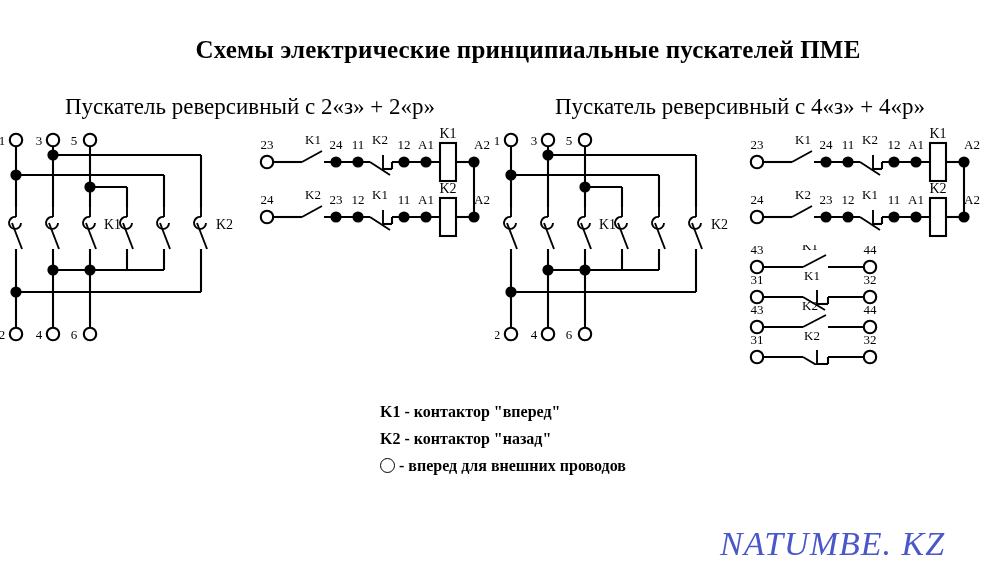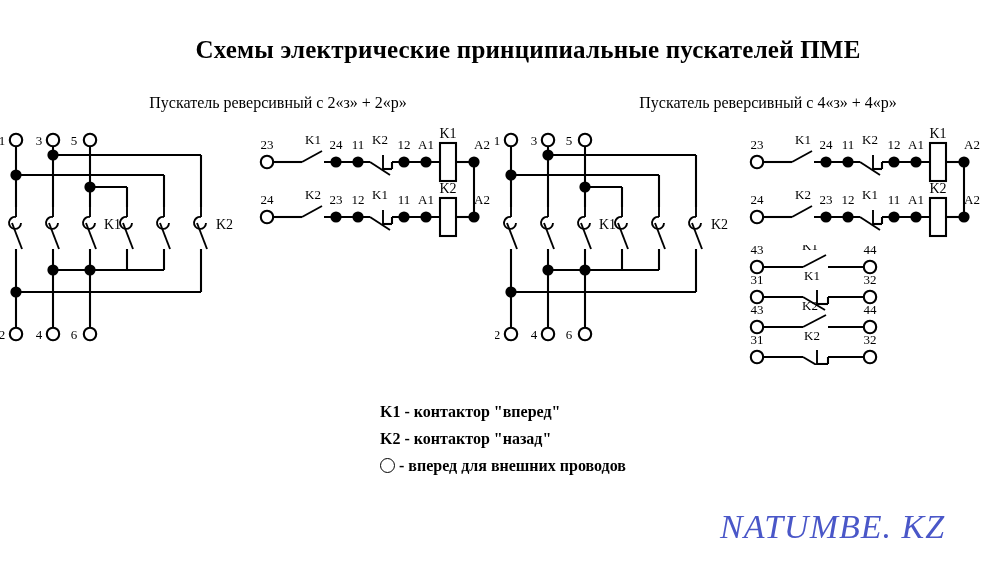--- a/index.html
+++ b/index.html
@@ -28,23 +28,22 @@
     text-align: center;
     font-size: 25px;
     font-weight: bold;
     letter-spacing: 0.2px;
     white-space: nowrap;
     padding-left: 36px;
   }
   .subtitle {
     position: absolute;
     top: 94px;
-    font-size: 16px;
+    font-size: 23px;
     white-space: nowrap;
-    padding-left: 28px;
   }
   .subtitle.left  { left: 0;   width: 500px; text-align: center; }
   .subtitle.right { left: 490px; width: 500px; text-align: center; }
   .legend {
     position: absolute;
     left: 380px;
     top: 398px;
     font-size: 16px;
     line-height: 27px;
     font-weight: bold;
@@ -432,15 +431,15 @@
     </div>
     <div class="legend-row">
       <span>K2 - контактор "назад"</span>
     </div>
     <div class="legend-row">
       <span class="legend-sym"></span>
       <span>- вперед для внешних проводов</span>
     </div>
   </div>
 
-  <div class="watermark" style="color: rgb(74, 87, 200);">NATUMBE. KZ</div>
+  <div class="watermark" style="color: rgb(74, 87, 200); margin-top: 17px;">NATUMBE. KZ</div>
 
 </div>
 
 </body></html>

